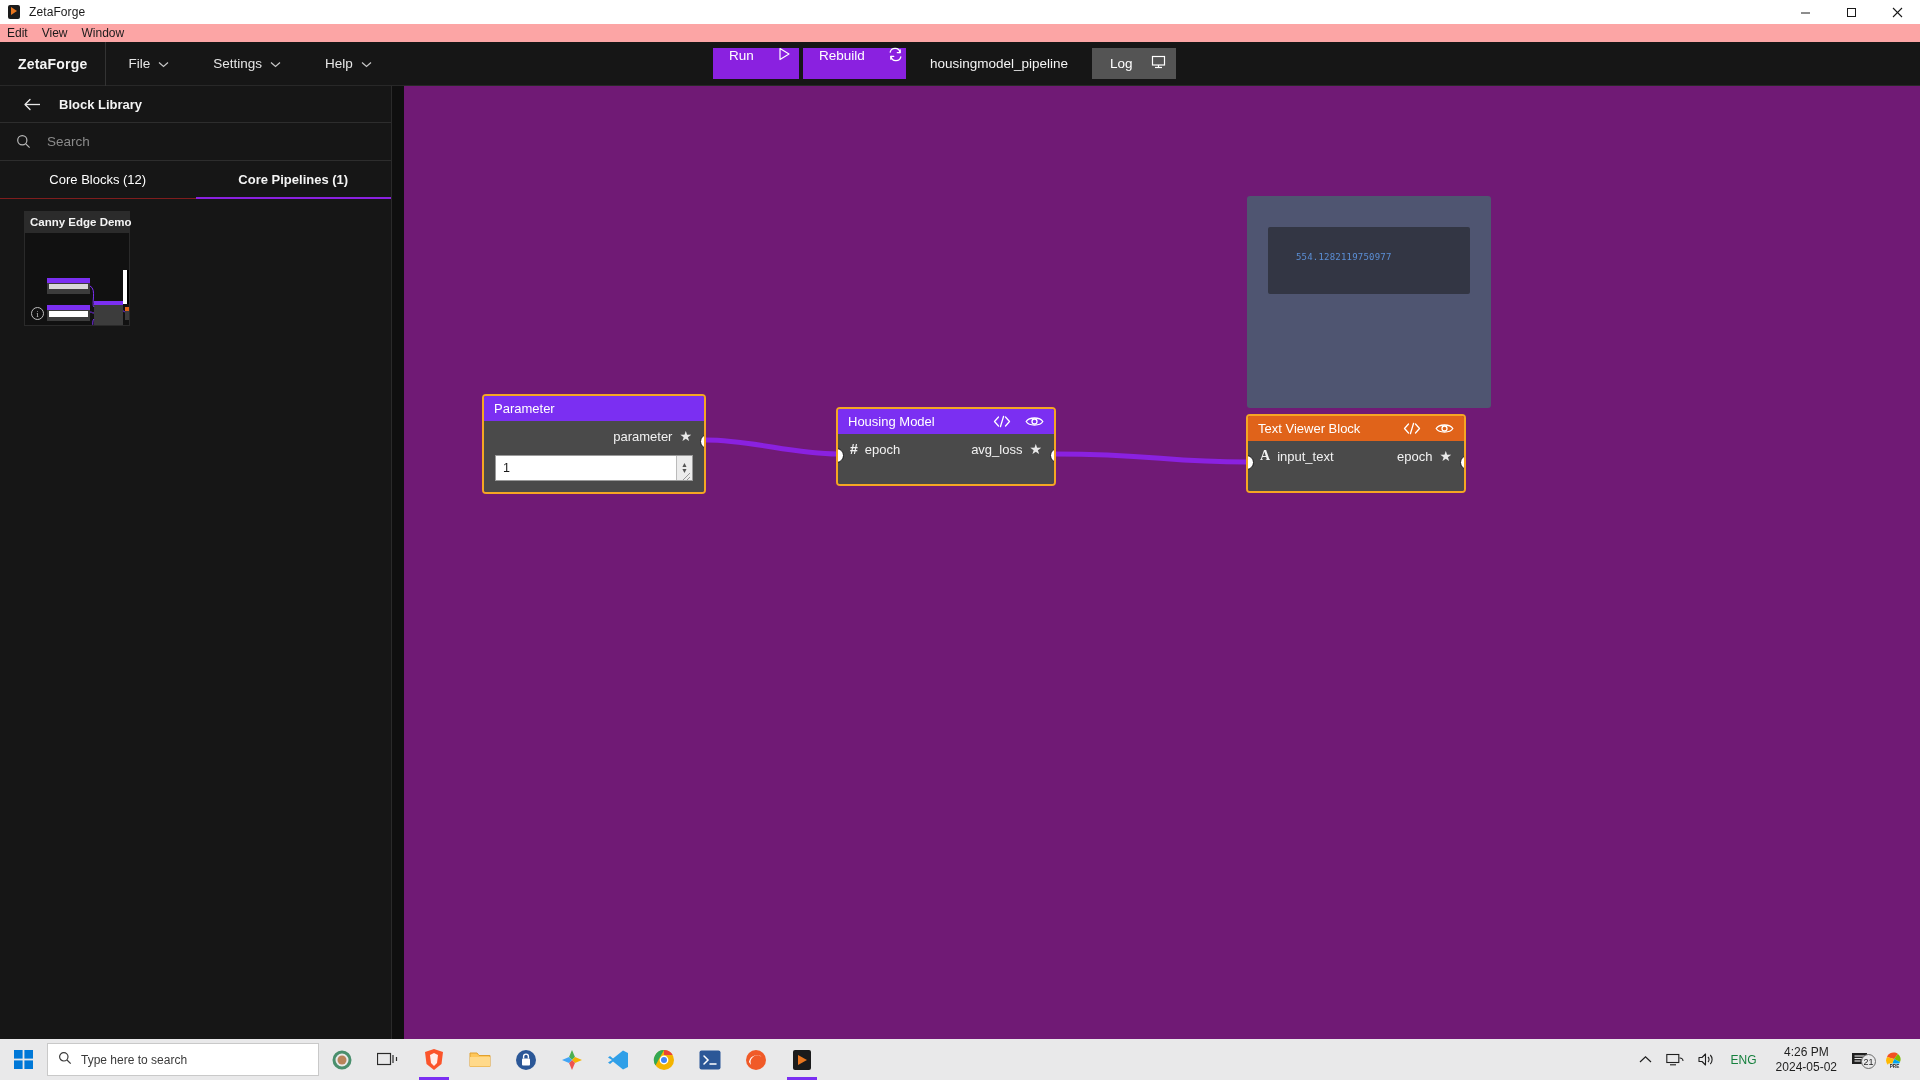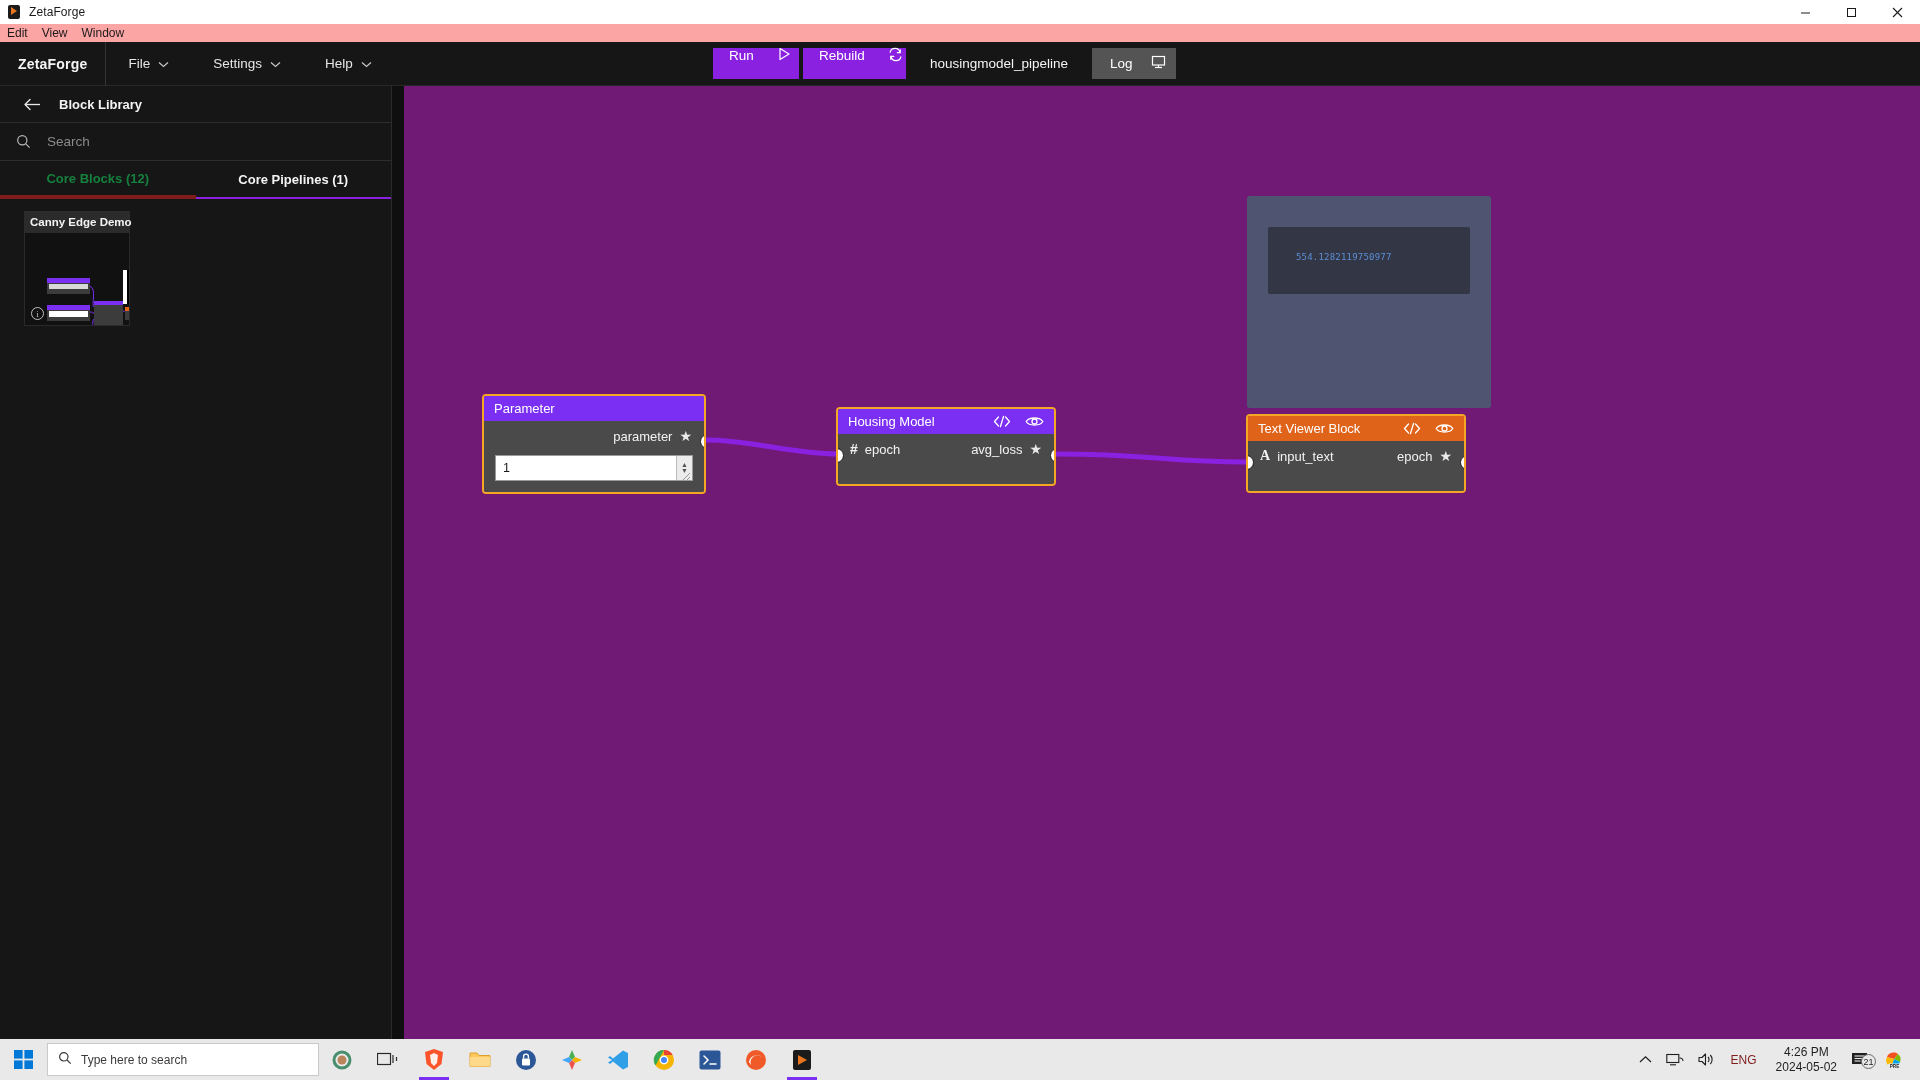--- a/index.html
+++ b/index.html
@@ -103,23 +103,22 @@
   .search-icon { color:#b8b8b8; display:flex; }
   .search-input {
     background:transparent; border:none; outline:none; flex:1;
     color:#d0d0d0; font-size:13.5px; font-family:"Liberation Sans", sans-serif;
     padding-right:14px;
   }
   .search-input::placeholder { color:#8a8a8a; }
   .tabs { display:flex; height: 38px; }
   .tab {
     flex:1; display:flex; align-items:center; justify-content:center;
-    font-size:13px; color:#15803d; border-bottom:4px solid #7f1d1d;
+    font-size:13px; color:#ffffff; border-bottom:1px solid #7f1d1d;
     height:38px;
-    font-weight:bold;
   }
   .tab.active { color:#f4f4f4; font-weight:bold; border-bottom:2px solid #8a21e0; }
 
   .cards { padding: 12px 0 0 24px; display:flex; flex-wrap:wrap; gap:14px; }
   .pcard { width:106px; }
   .pcard-title {
     background:#2b2b2b; color:#f4f4f4; font-size:11.5px; font-weight:bold;
     padding: 5px 6px; white-space:nowrap;
   }
   .pcard-body {
@@ -217,21 +216,21 @@
   .tb-icon {
     width:46px; height:41px; display:flex; align-items:center; justify-content:center;
     position:relative;
   }
   .tb-icon.active::after {
     content:""; position:absolute; bottom:0; left:8px; right:8px; height:3px;
     background:#7b2ff2;
   }
   .tray { margin-left:auto; display:flex; align-items:center; gap:0; padding-right:8px; }
   .tray-item { padding: 0 7px; display:flex; align-items:center; color:#1f1f1f; }
-  .tray-lang { font-size:12px; color:#7f1d1d; padding:0 9px; }
+  .tray-lang { font-size:12px; color:#15803d; padding:0 9px; }
   .tray-clock {
     font-size:12px; color:#1f1f1f; text-align:center; line-height:15px; padding:0 10px;
   }
   .tray-badge {
     position:relative; padding: 0 6px 0 4px; display:flex; align-items:center;
   }
   .badge-num {
     position:absolute; right:0px; bottom:-1px; width:15px; height:15px;
     border-radius:50%; border:1px solid #6b6b6b; background:#e9e9ea;
     font-size:9px; display:flex; align-items:center; justify-content:center;

